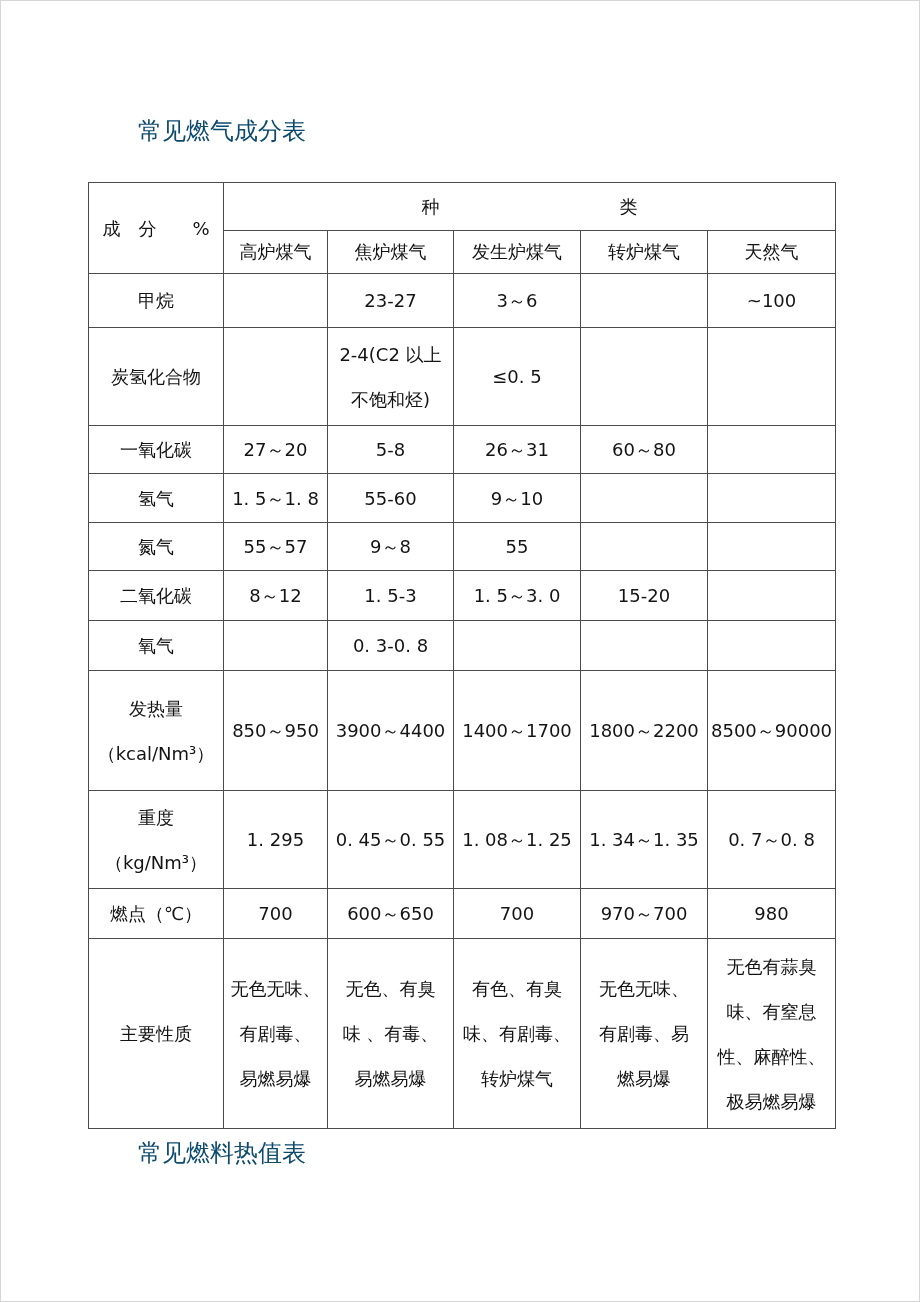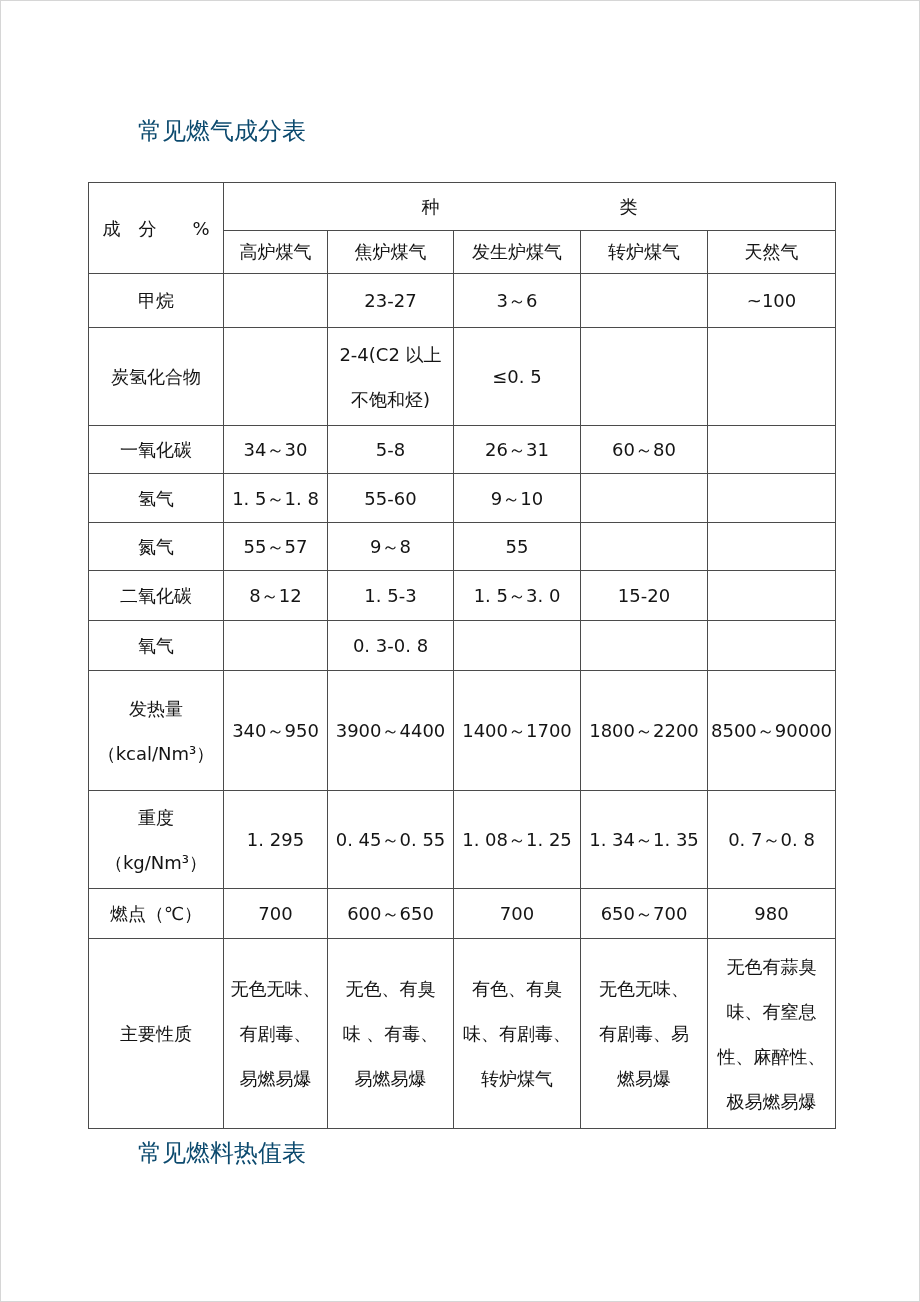--- a/index.html
+++ b/index.html
@@ -68,21 +68,21 @@
       <td>炭氢化合物</td>
       <td></td>
       <td>2-4(C2 以上
 不饱和烃)</td>
       <td>≤0. 5</td>
       <td></td>
       <td></td>
     </tr>
     <tr style="height:48px">
       <td>一氧化碳</td>
-      <td>34～30</td>
+      <td>27～20</td>
       <td>5-8</td>
       <td>26～31</td>
       <td>60～80</td>
       <td></td>
     </tr>
     <tr style="height:49px">
       <td>氢气</td>
       <td>1. 5～1. 8</td>
       <td>55-60</td>
       <td>9～10</td>
@@ -109,41 +109,41 @@
       <td>氧气</td>
       <td></td>
       <td>0. 3-0. 8</td>
       <td></td>
       <td></td>
       <td></td>
     </tr>
     <tr style="height:120px">
       <td>发热量
 （kcal/Nm³）</td>
-      <td>340～950</td>
+      <td>850～950</td>
       <td>3900～4400</td>
       <td>1400～1700</td>
       <td>1800～2200</td>
       <td>8500～90000</td>
     </tr>
     <tr style="height:98px">
       <td>重度
 （kg/Nm³）</td>
       <td>1. 295</td>
       <td>0. 45～0. 55</td>
       <td>1. 08～1. 25</td>
       <td>1. 34～1. 35</td>
       <td>0. 7～0. 8</td>
     </tr>
     <tr style="height:50px">
       <td>燃点（℃）</td>
       <td>700</td>
       <td>600～650</td>
       <td>700</td>
-      <td>650～700</td>
+      <td>970～700</td>
       <td>980</td>
     </tr>
     <tr style="height:190px">
       <td>主要性质</td>
       <td>无色无味、
 有剧毒、
 易燃易爆</td>
       <td>无色、有臭
 味 、有毒、
 易燃易爆</td>

